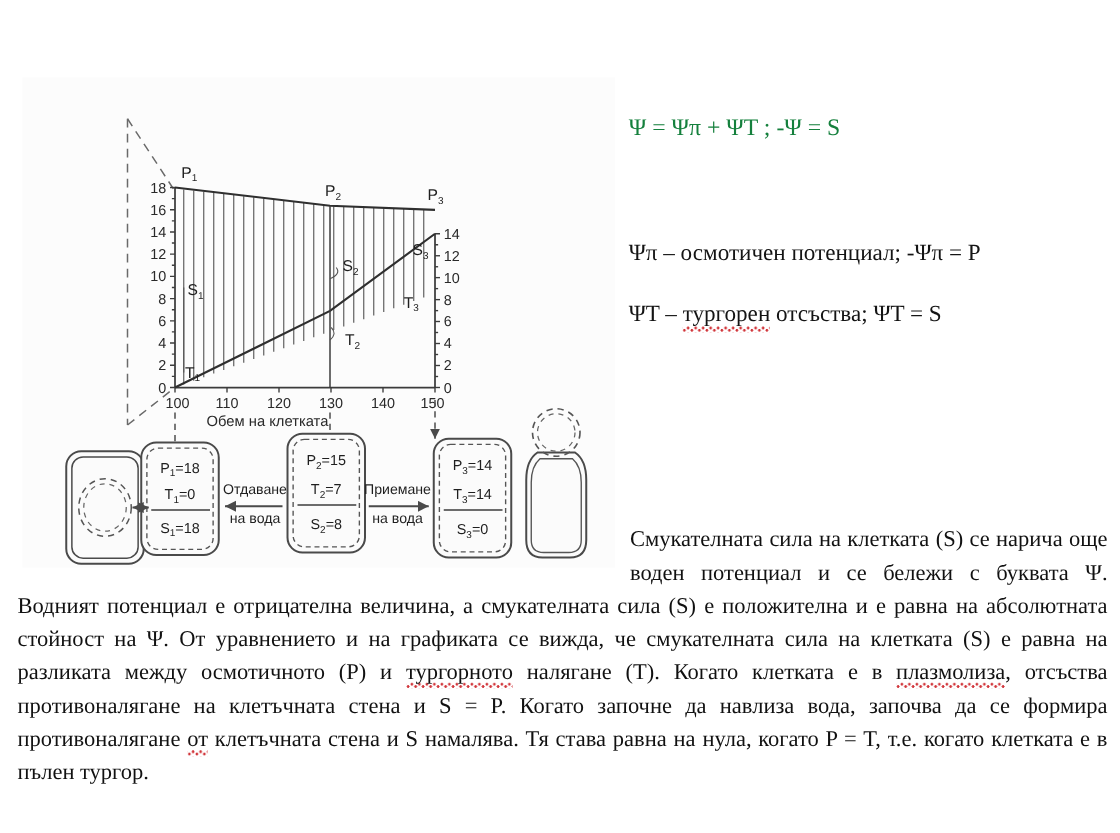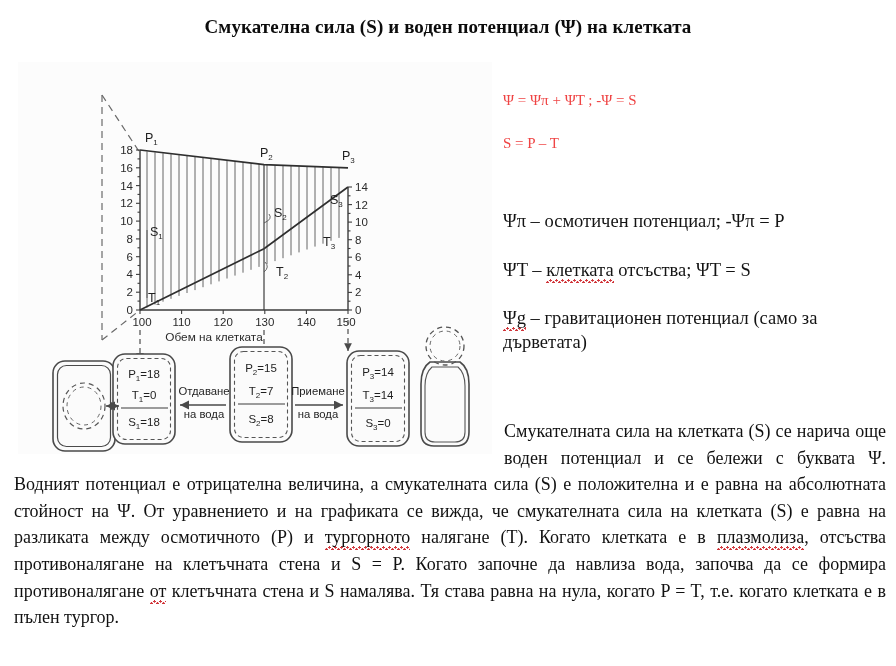--- a/index.html
+++ b/index.html
@@ -29,25 +29,25 @@
     overflow:hidden;
   }
   #figure svg{display:block;}
 
   
   #formulas{
     position:absolute;left:503px;top:92px;width:385px;
   }
   .fline{
     font-family:"Liberation Serif", serif;
-    font-size:15px;color:#ef4444;
+    font-size:19px;color:#15803d;
     margin-bottom:26px;white-space:nowrap;
   }
   .defs{
-    position:absolute;left:503px;top:210px;width:390px;
+    position:absolute;left:503px;top:192px;width:390px;
   }
   .dline{
     font-family:"Liberation Serif", serif;
     font-size:18.5px;color:#141414;
     margin-bottom:25px;line-height:1.28;
   }
   .sq{
     
     background-image:
       radial-gradient(circle at 1.5px 3.2px, #d1353a 1.05px, rgba(0,0,0,0) 1.25px),
@@ -69,21 +69,20 @@
   }
   #bodypar .shapefloat{
     float:left;width:490px;height:52px;
   }
 </style>
 </head>
 <body>
 
 <div id="page">
 
-  <div id="title">Смукателна сила (S) и воден потенциал (Ψ) на клетката</div>
 
   <div id="figure">
     <svg width="474" height="392" viewBox="0 0 474 392" xmlns="http://www.w3.org/2000/svg">
       <defs>
         <marker id="ah" markerWidth="7" markerHeight="7" refX="6" refY="3" orient="auto">
           <path d="M0,0 L6,3 L0,6 z" fill="#4a4a4a"></path>
         </marker>
         <marker id="ahl" markerWidth="7" markerHeight="7" refX="6" refY="3" orient="auto">
           <path d="M0,0 L6,3 L0,6 z" fill="#4a4a4a"></path>
         </marker>
@@ -307,32 +306,28 @@
         <path d="M414,305 q-7,6 -7,19 l0,46 q0,10 10,10 l20,0 q10,0 10,-10 l0,-46 q0,-13 -7,-19 z" fill="none" stroke="#555" stroke-width="1.1"></path>
         <circle cx="427" cy="284" r="19" fill="none" stroke="#555" stroke-width="1.3" stroke-dasharray="5 4"></circle>
         <circle cx="427" cy="284" r="15" fill="none" stroke="#666" stroke-width="1" stroke-dasharray="4 4"></circle>
         <text x="430" y="404" text-anchor="middle" font-family="Liberation Sans, sans-serif" font-size="11.5" fill="#2a2a2a">Плазмоптиза</text>
       </g>
     </svg>
   </div>
 
   <div id="formulas">
     <div class="fline">Ψ = Ψπ + ΨT ;  -Ψ = S</div>
-    <div class="fline">S = P – T</div>
   </div>
 
   <div class="defs">
     <div class="dline">
       <span>Ψπ – осмотичен потенциал;  -Ψπ = P</span>
     </div>
     <div class="dline">
-      <span>ΨT – </span><span class="sq">клетката</span><span> отсъства;    ΨT = S</span>
-    </div>
-    <div class="dline">
-      <span class="sq">Ψg</span><span> – гравитационен потенциал (само за дърветата)</span>
+      <span>ΨT – </span><span class="sq">тургорен</span><span> отсъства;    ΨT = S</span>
     </div>
   </div>
 
   <div id="bodypar">
     <span class="shapefloat"></span><span>Смукателната сила на клетката (S) се нарича още воден потенциал и се бележи с буквата Ψ. Водният потенциал е отрицателна величина, а смукателната сила (S) е положителна и е равна на абсолютната стойност на Ψ. От уравнението и на графиката се вижда, че смукателната сила на клетката (S) е равна на разликата между осмотичното (P) и </span><span class="sq">тургорното</span><span> налягане (T). Когато клетката е в </span><span class="sq">плазмолиза</span><span>, отсъства противоналягане на клетъчната стена и S = P. Когато започне да навлиза вода, започва да се формира противоналягане </span><span class="sq">от</span><span> клетъчната стена и S намалява. Тя става равна на нула, когато P = T, т.е. когато клетката е в пълен тургор.</span>
   </div>
 
 </div>
 
 </body></html>

